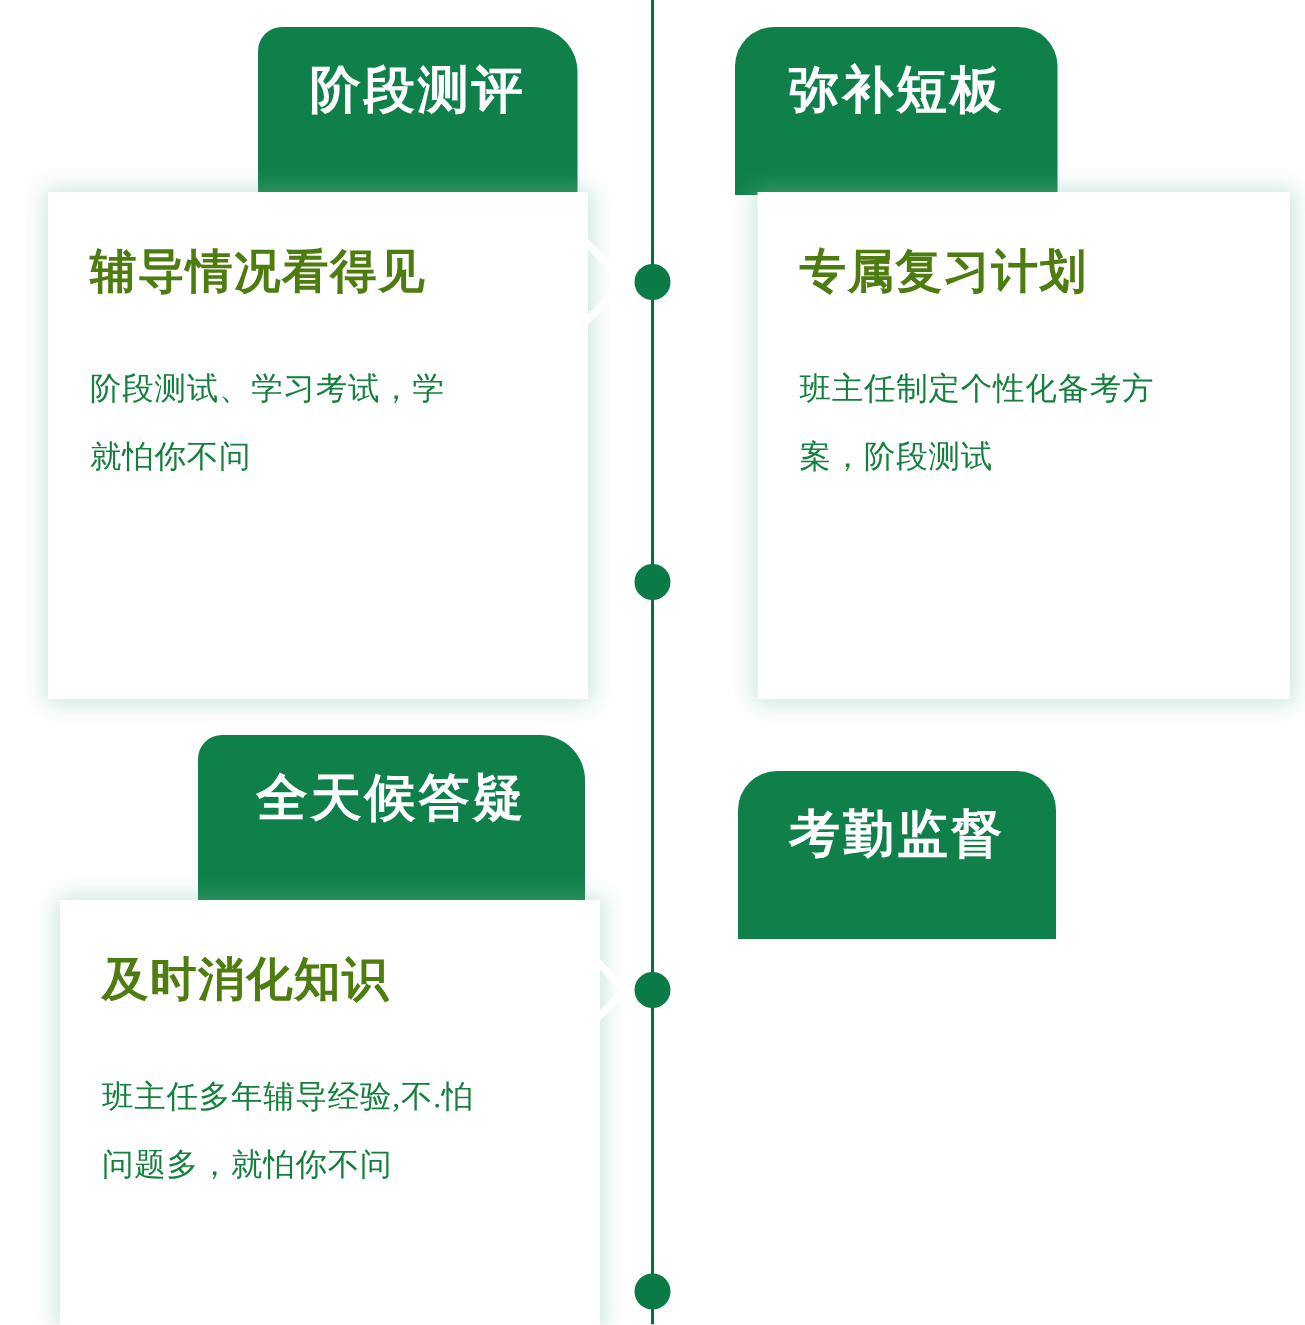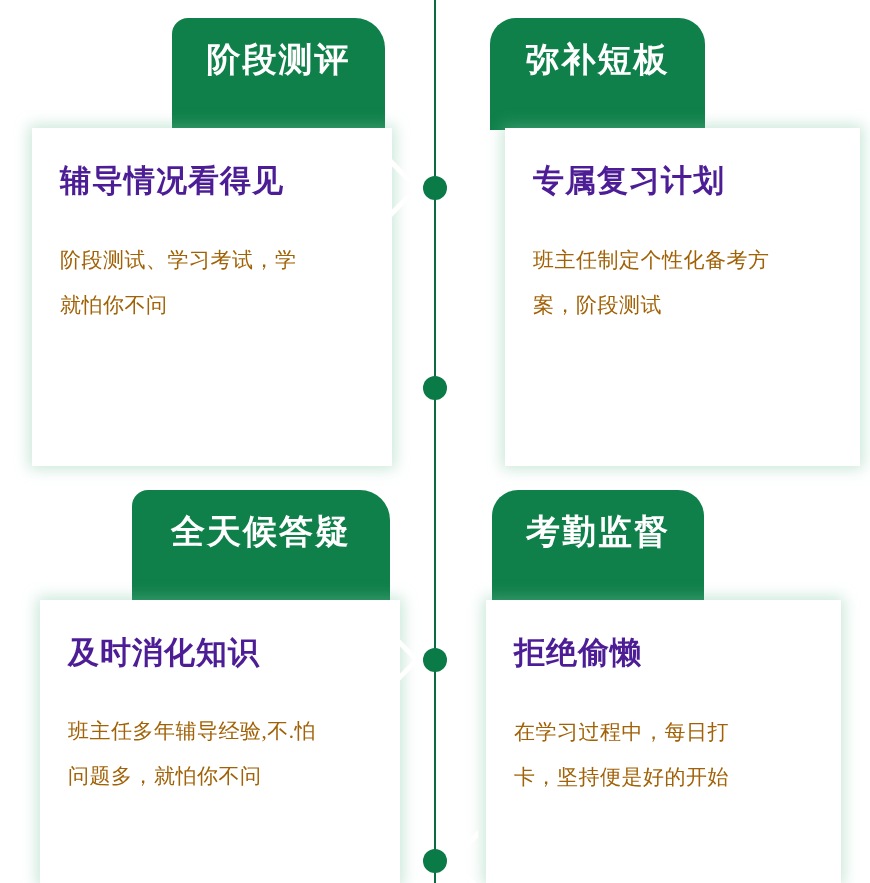--- a/index.html
+++ b/index.html
@@ -63,21 +63,21 @@
     left: 490px;  top: 18px;  width: 215px; height: 112px;
     border-radius: 26px 26px 0 0;
     padding-bottom: 28px;
   }
   .tab-left-bot {
     left: 132px;  top: 490px; width: 258px; height: 112px;
     border-radius: 16px 30px 0 0;
     padding-bottom: 28px;
   }
   .tab-right-bot {
-    left: 492px;  top: 490px; width: 212px; height: 112px;
+    left: 492px;  top: 514px; width: 212px; height: 112px;
     border-radius: 26px 26px 0 0;
     padding-bottom: 28px;
     font-family: Liberation Mono, monospace;
   }
 
   
   .card {
     position: absolute;
     background: #ffffff;
     box-shadow: 0 0 14px 3px rgba(120, 195, 160, 0.40);
@@ -85,29 +85,29 @@
     padding: 34px 30px 0 28px;
   }
   .card-left-top  { left: 32px;  top: 128px; width: 360px; height: 338px; }
   .card-right-top { left: 486px; top: 128px; width: 355px; height: 338px; margin-left: 19px; }
   .card-left-bot  { left: 40px;  top: 600px; width: 360px; height: 285px; font-family: Liberation Serif, serif; }
   .card-right-bot { left: 486px; top: 600px; width: 355px; height: 283px; }
 
   .card-title {
     font-size: 31px;
     font-weight: bold;
-    color: #4c1d95;
+    color: #4d7c0f;
     letter-spacing: 1px;
     line-height: 1.25;
     white-space: nowrap;
   }
   .card-body {
     margin-top: 36px;
     font-size: 21px;
-    color: #a16207;
+    color: #15803d;
     line-height: 2.15;
     letter-spacing: 0.5px;
   }
 
   
   .arrow {
     position: absolute;
     width: 30px;
     height: 62px;
     background: #ffffff;
@@ -171,22 +171,15 @@
     <div class="card-body">
       <div>班主任多年辅导经验,不.怕</div>
       <div>问题多，就怕你不问</div>
     </div>
   </div>
   <div class="arrow right a3"></div>
 
   <div class="tab tab-right-bot">
     <span>考勤监督</span>
   </div>
-  <div class="card card-right-bot">
-    <div class="card-title">拒绝偷懒</div>
-    <div class="card-body">
-      <div>在学习过程中，每日打</div>
-      <div>卡，坚持便是好的开始</div>
-    </div>
-  </div>
   <div class="arrow left a4"></div>
 
 </div>
 
 </body></html>

